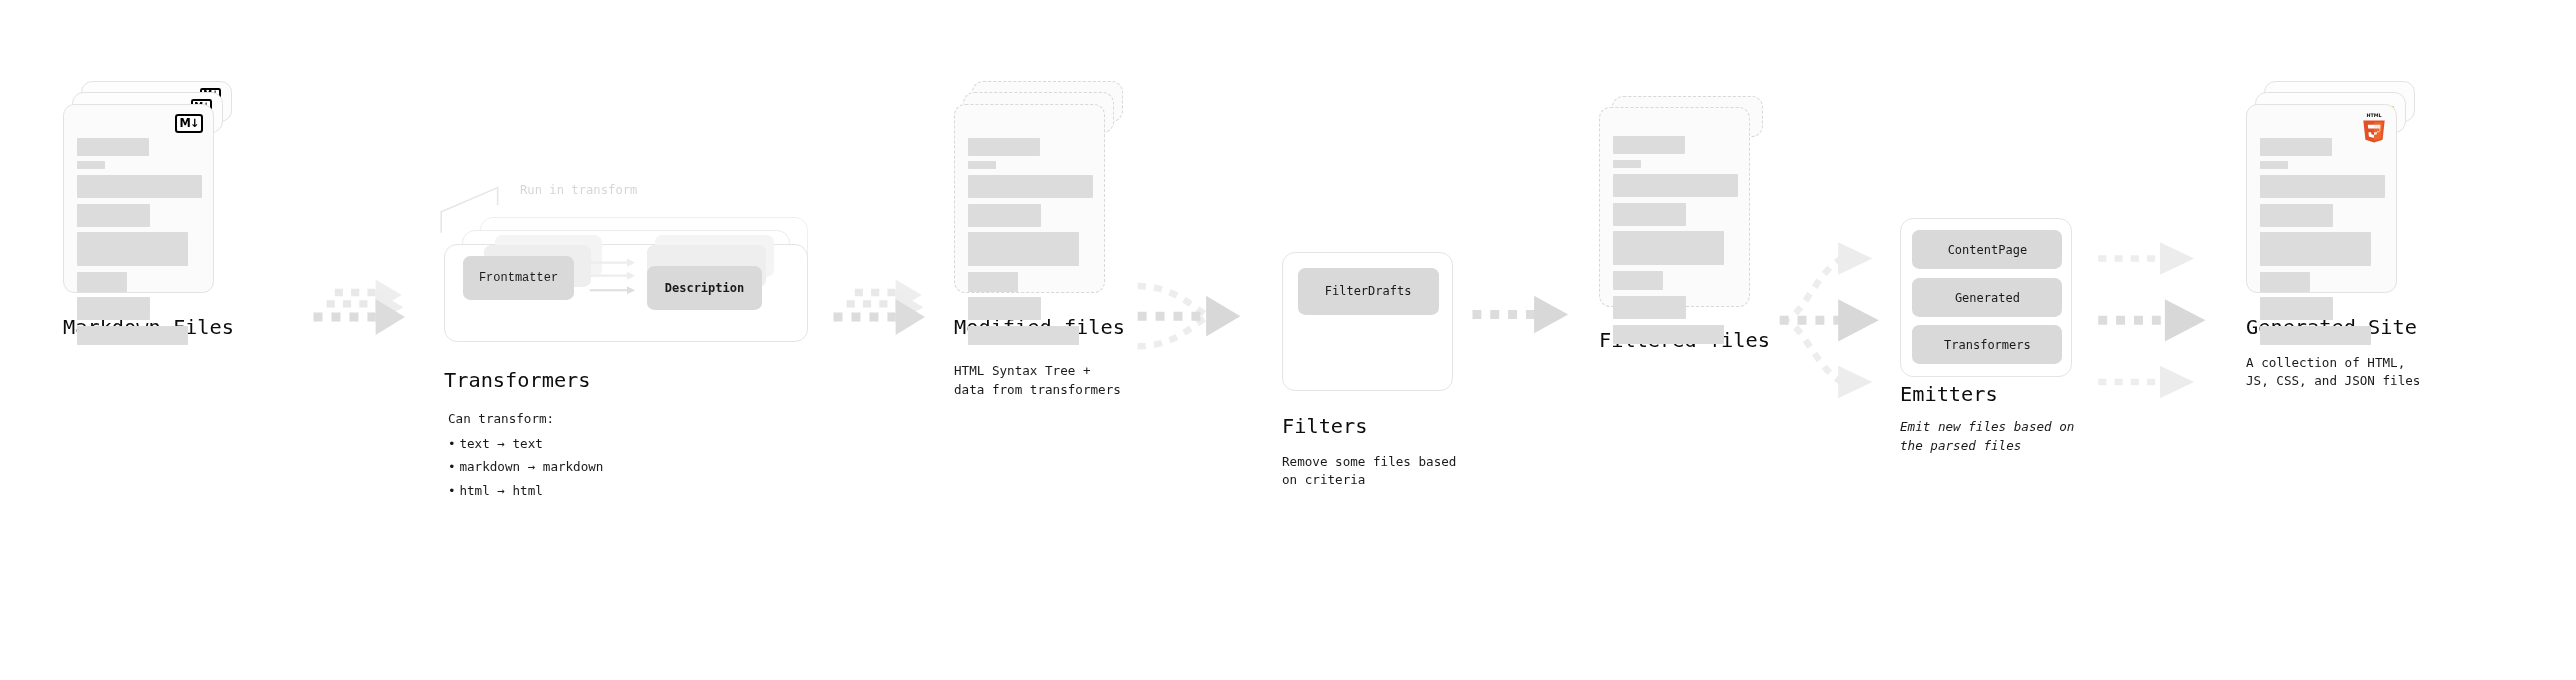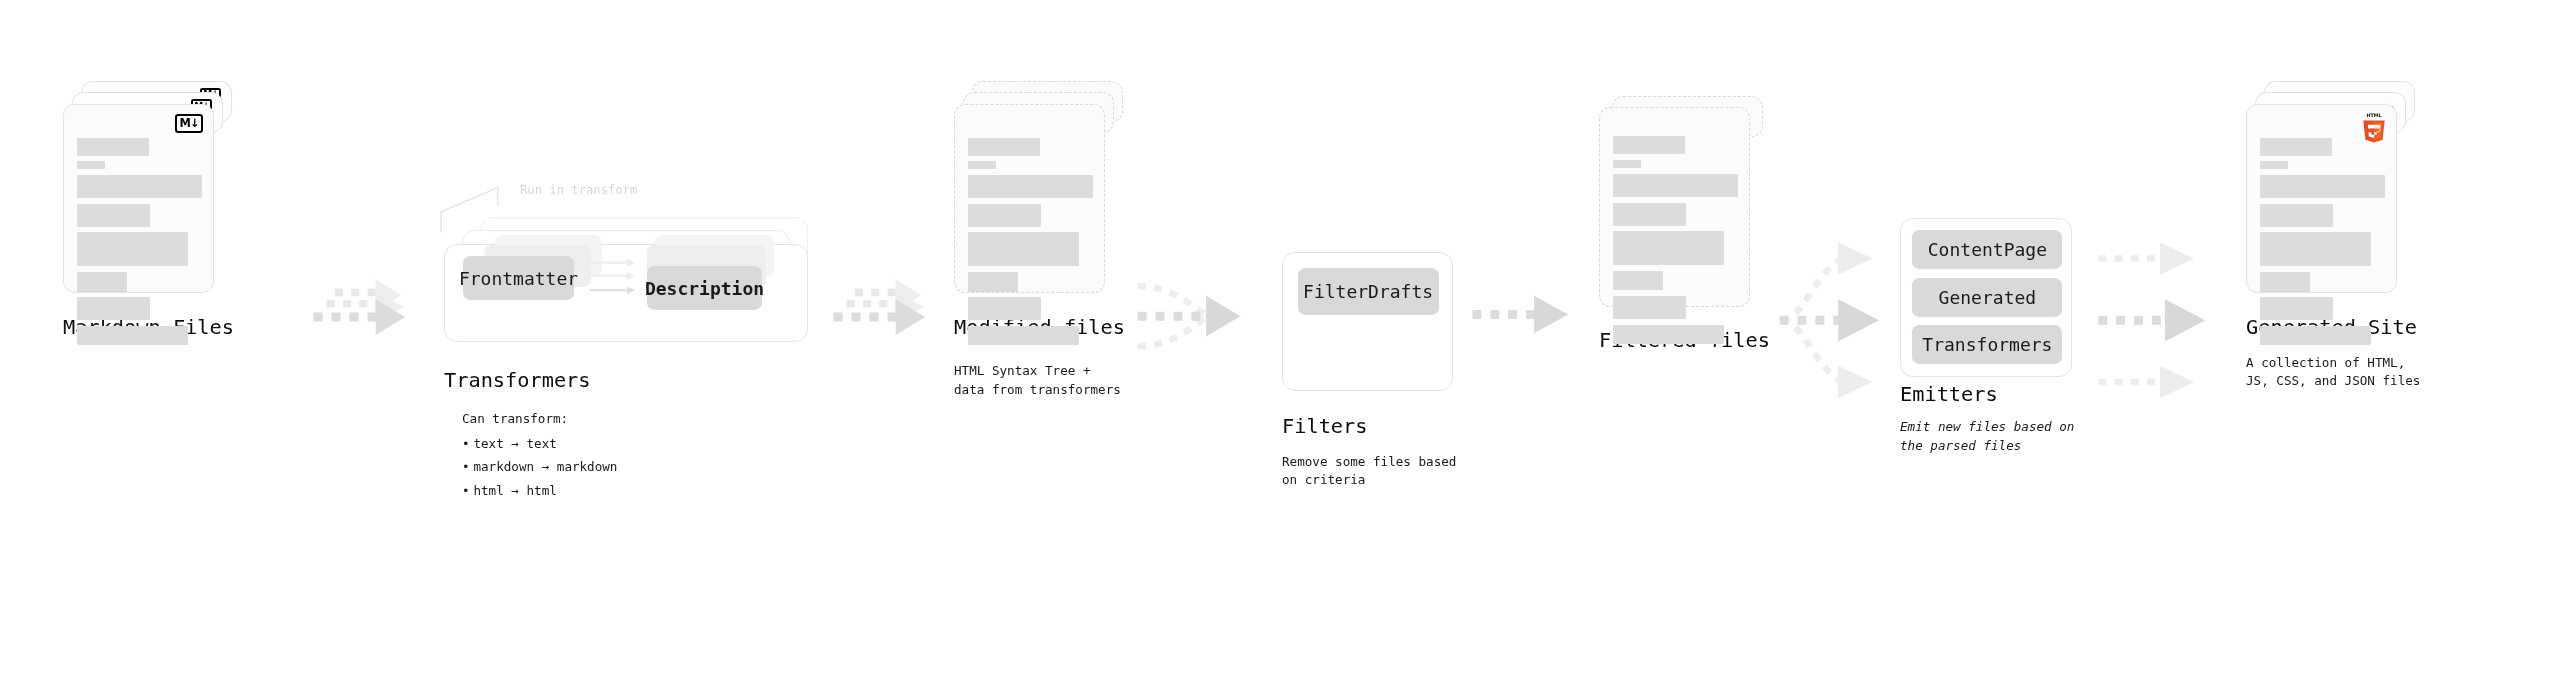--- a/index.html
+++ b/index.html
@@ -132,21 +132,21 @@
     box-sizing: border-box;
     border: 1.3px solid #e4e4e4;
     border-radius: 13px;
     background: #ffffff;
   }
   .pill {
     box-sizing: border-box;
     background: #d9d9d9;
     border-radius: 7.3px;
     color: #1a1a1a;
-    font-size: 18px;
+    font-size: 12px;
     display: flex;
     align-items: center;
     justify-content: center;
     white-space: nowrap;
   }
   .pill.ghost {
     background: #eeeeee;
     position: absolute;
   }
   .pill.ghost2 {
@@ -269,31 +269,31 @@
             <polygon points="48,3 58,8 48,13" fill="#ededed" stroke="none"></polygon>
           <line x1="2" y1="24" x2="48" y2="24"></line>
             <polygon points="48,19 58,24 48,29" fill="#ededed" stroke="none"></polygon>
         </g>
         <g stroke="#dedede" stroke-width="2.5" fill="none">
           <line x1="2" y1="42" x2="48" y2="42"></line>
             <polygon points="48,37 58,42 48,47" fill="#dedede" stroke="none"></polygon>
         </g>
       </svg>
 
-      <div class="pill" style="position:absolute; left:18px; top:11.4px; width:111px; height:44px;">
+      <div class="pill" style="position:absolute; left:18px; top:11.4px; width:111px; height:44px;font-family:Liberation Mono, monospace;">
         <span>Frontmatter</span>
       </div>
       <div class="pill" style="position:absolute; left:202px; top:21px; width:115px; height:44px;font-weight:bold;">
         <span>Description</span>
       </div>
     </div>
 
     <div class="stage-title" style="position:absolute; left:0px; top:166px;">Transformers</div>
 
-    <div style="position:absolute; left:18px; top:208px;">
+    <div style="position:absolute; left:4px; top:208px;">
       <div class="sub-head">Can transform:</div>
       <ul class="bullets">
         <li>text → text</li>
         <li>markdown → markdown</li>
         <li>html → html</li>
       </ul>
     </div>
   </div>
 
   <div class="stage" style="left:827px; top:268px;">

